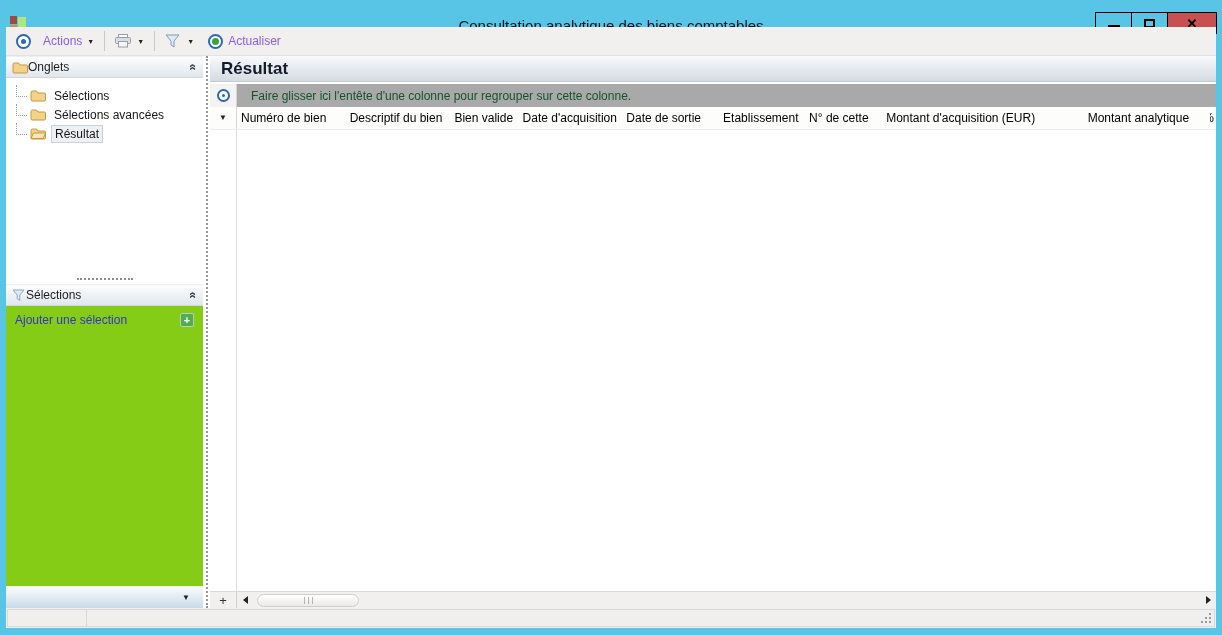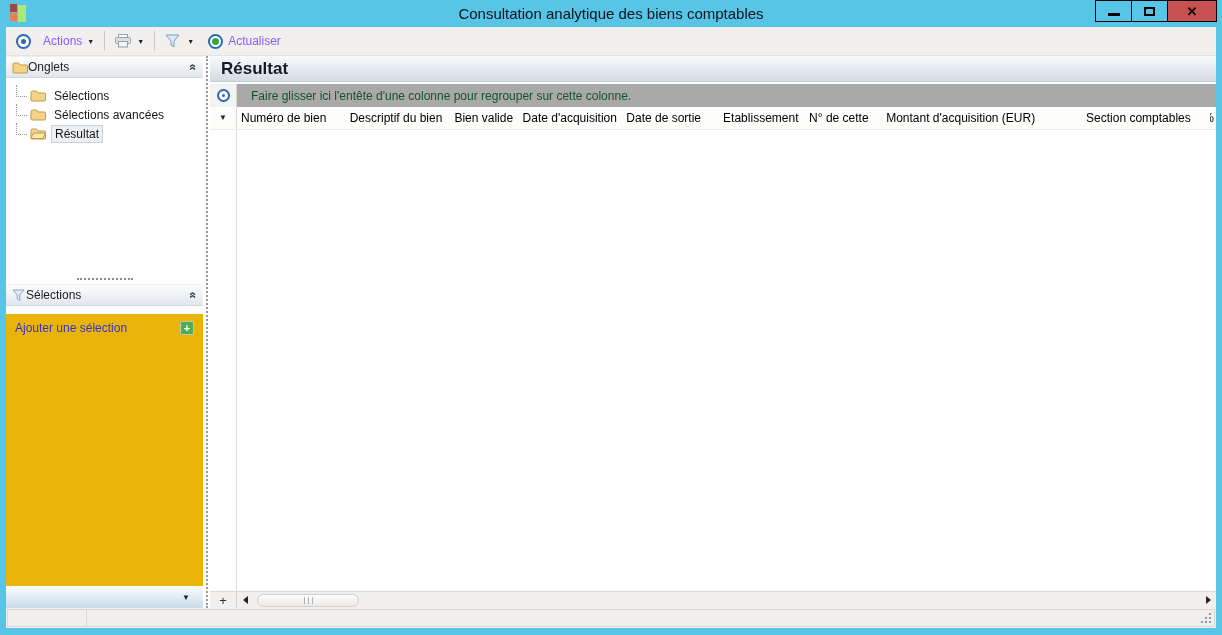--- a/index.html
+++ b/index.html
@@ -2,21 +2,21 @@
 <html><head>
 <meta charset="utf-8">
 <style>
   * { box-sizing: border-box; margin:0; padding:0; }
   html,body { width:1222px; height:635px; }
   body {
     position:relative; background:#58C5E6; overflow:hidden;
     font-family:"Liberation Sans", sans-serif; color:#111;
   }
   
-  .titlebar { position:absolute; top:0; left:0; right:0; height:27px; }
+  .titlebar { position:absolute; top:12px; left:0; right:0; height:27px; }
   .app-icon { position:absolute; left:10px; top:4px; width:17px; height:19px; }
   .app-icon .sq1 { position:absolute; left:0; top:0; width:7px; height:8px; background:#9e4a44; }
   .app-icon .sq2 { position:absolute; left:0; top:9px; width:7px; height:8px; background:#e8814e; }
   .app-icon .sq3 { position:absolute; left:8px; top:1px; width:8px; height:17px; background:#abe87c; }
   .title-text { position:absolute; left:0; right:0; top:0; height:27px; line-height:27px;
     text-align:center; font-size:15px; color:#0c1420; }
   .win-buttons { position:absolute; right:5px; top:0; display:flex; }
   .win-btn { width:37px; height:22px; border:1px solid #000; margin-left:-1px;
     background:#58C5E6; display:flex; align-items:center; justify-content:center; cursor:pointer; }
   .win-btn.close { width:50px; background:#C75050; }
@@ -57,21 +57,21 @@
   .tree-item { height:19px; display:flex; align-items:center; font-size:12px; color:#161616;
     padding-left:10px; cursor:pointer; white-space:nowrap; }
   .connector { width:11px; height:12px; border-left:1px dotted #9a9a9a;
     border-bottom:1px dotted #9a9a9a; margin-top:-9px; margin-right:3px; }
   .tree-item svg { margin-right:5px; flex:none; }
   .tree-item .lbl { padding:1px 3px; }
   .tree-item.selected .lbl { background:#eef1f4; border:1px solid #c9d2da; }
   .splitter-h { height:10px; background:#fff; display:flex; align-items:center;
     justify-content:center; cursor:row-resize; }
   .splitter-h span { width:56px; border-top:2px dotted #8d8d8d; }
-  .selections-content { flex:1; background:#eab308; display:flex; flex-direction:column;margin-top:8px; }
+  .selections-content { flex:1; background:#84cc16; display:flex; flex-direction:column; }
   .add-row { height:27px; display:flex; align-items:center; padding:0 9px; }
   .add-link { font-size:12px; color:#3434cd; cursor:pointer; }
   .plus-btn { margin-left:auto; width:14px; height:14px; background:#4fae4f;
     border:1px solid #b9cdb9; border-radius:2px; color:#fff; font-size:11px; font-weight:bold;
     line-height:12px; text-align:center; cursor:pointer; }
   .sidebar-bottom { height:22px; background:linear-gradient(#fbfdfe,#c9dbe9);
     display:flex; align-items:center; }
   .sidebar-bottom .scroll-down { margin-left:auto; margin-right:13px; font-size:8px; color:#16202c; cursor:pointer; }
   
   .v-splitter { width:7px; background:#fff; display:flex; justify-content:center; cursor:col-resize; }
@@ -280,21 +280,21 @@
           <span class="dd-arrow">▼</span>
         </div>
         <div class="col">Numéro de bien</div>
         <div class="col">Descriptif du bien</div>
         <div class="col">Bien valide</div>
         <div class="col">Date d'acquisition</div>
         <div class="col">Date de sortie</div>
         <div class="col">Etablissement</div>
         <div class="col">N° de cette</div>
         <div class="col">Montant d'acquisition (EUR)</div>
-        <div class="col">Section comptables</div>
+        <div class="col">Montant analytique</div>
         <div class="col">%</div>
       </div>
 
       <div class="grid-body">
         <div class="ind-line"></div>
       </div>
 
       <div class="grid-hscroll">
         <div class="plus-cell">+</div>
         <div class="scroll-arrow">

